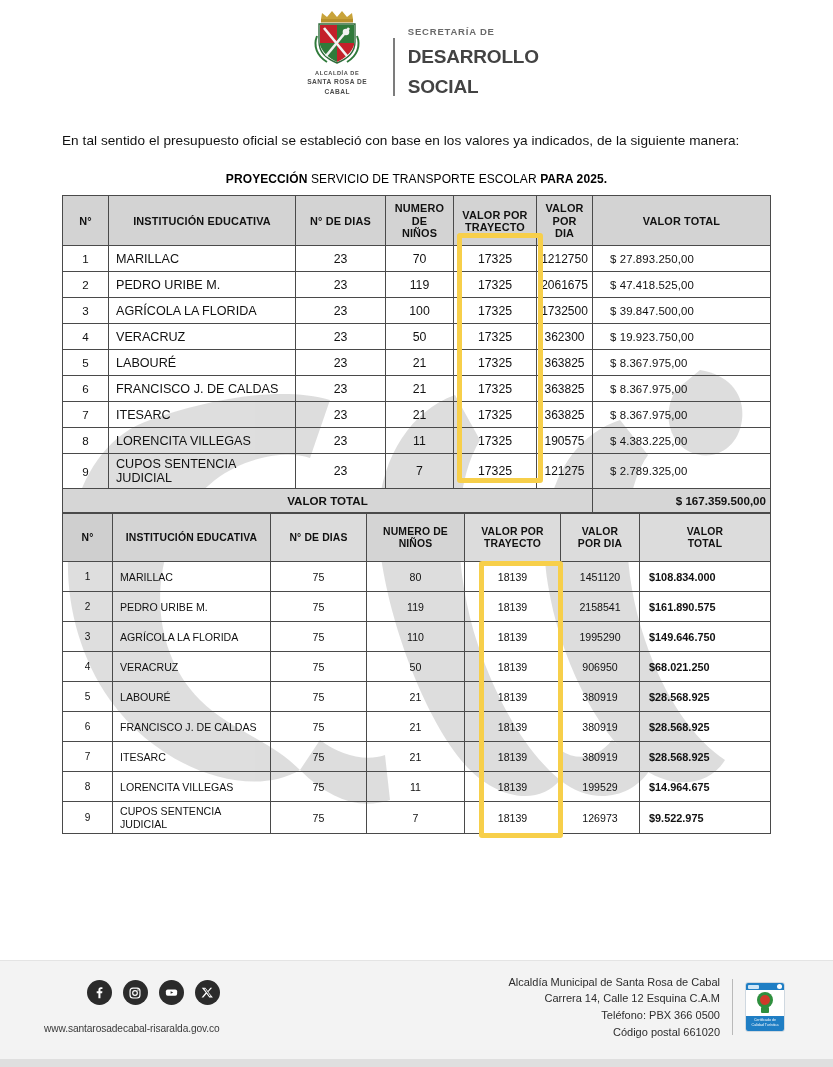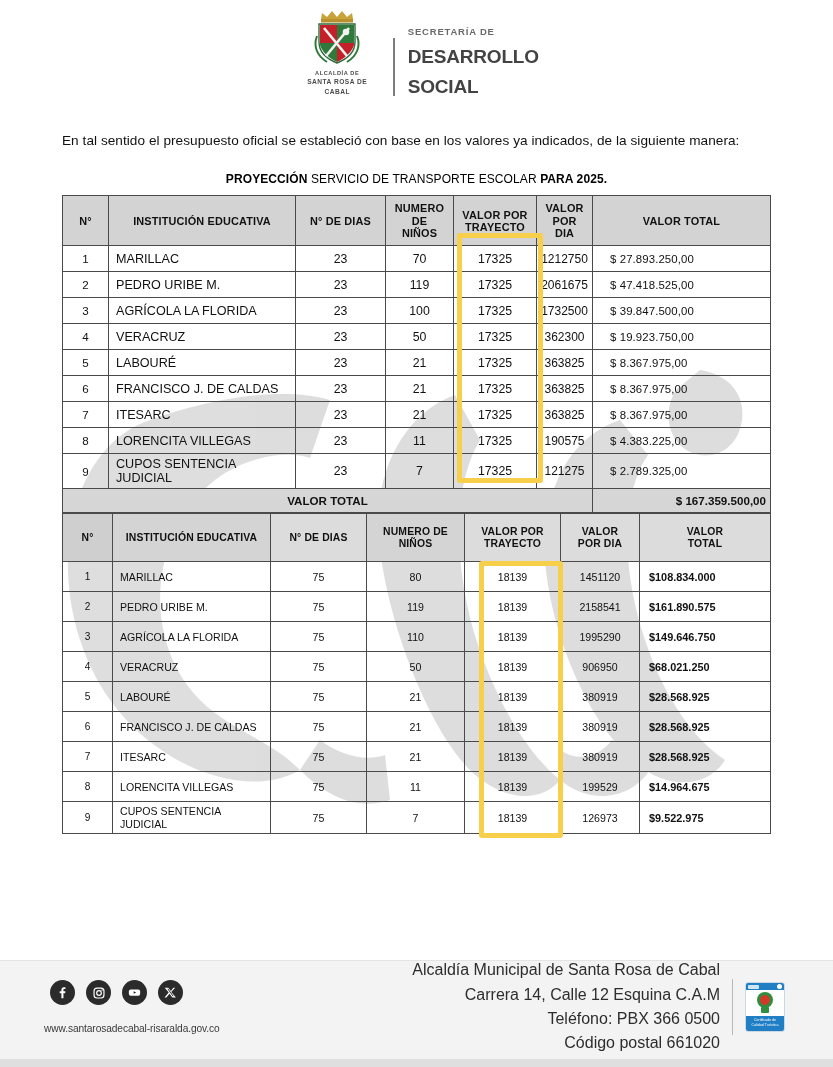--- a/index.html
+++ b/index.html
@@ -141,30 +141,30 @@
     left: 0; bottom: 0;
     width: 833px; height: 107px;
     background: #f3f3f3;
     border-top: 1px solid #e4e4e4;
     z-index: 6;
   }
   .footer-inner {
     display: flex; align-items: center; justify-content: space-between;
     height: 92px; padding: 0 48px 0 44px;
   }
-  .f-left { display: flex; flex-direction: column; gap: 18px; align-items: flex-start; }
+  .f-left { display: flex; flex-direction: column; gap: 18px; align-items: flex-end; }
   .socials { display: flex; gap: 11px; padding-left: 6px; }
   .soc {
     width: 25px; height: 25px; border-radius: 50%;
     background: #2b2b2b; display: flex; align-items: center; justify-content: center;
   }
   .soc svg { display: block; }
   .f-url { font-size: 10.2px; color: #3a3a3a; letter-spacing: -.1px; }
   .f-right { display: flex; align-items: center; gap: 12px; }
-  .f-addr { text-align: right; font-size: 16px; color: #2d2d2d; line-height: 1.52; }
+  .f-addr { text-align: right; font-size: 11px; color: #2d2d2d; line-height: 1.52; }
   .f-div { width: 1px; height: 56px; background: #b9b9b9; }
   .badge {
     width: 40px; height: 50px; background: #ffffff;
     border: 1px solid #cfd8e0; border-radius: 3px;
     display: flex; flex-direction: column; align-items: center;
     overflow: hidden;
   }
   .badge-top { width: 100%; height: 9px; background: #1f7ec4; display:flex; align-items:center; justify-content:space-between; padding:0 2px;}
   .badge-chip { width: 11px; height: 4px; background: #cfe6f7; border-radius: 1px; }
   .badge-dot { width: 5px; height: 5px; background: #ffffff; border-radius: 50%; }

